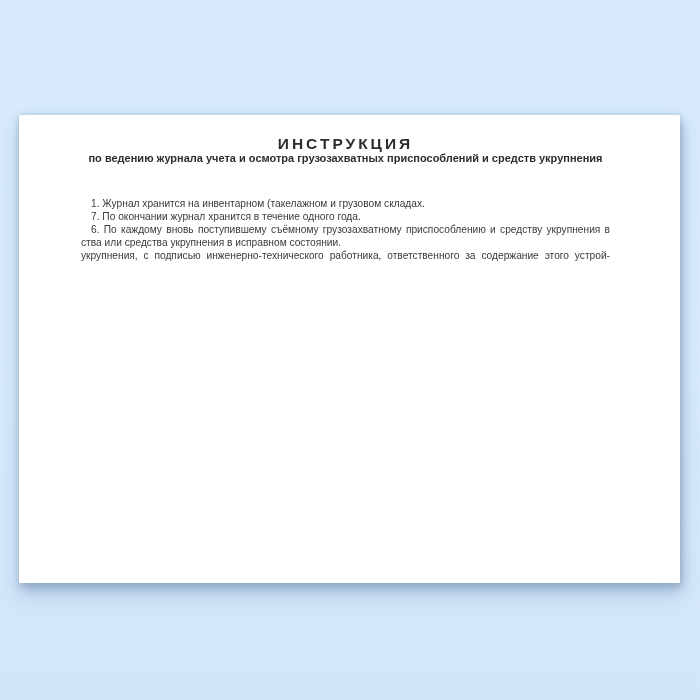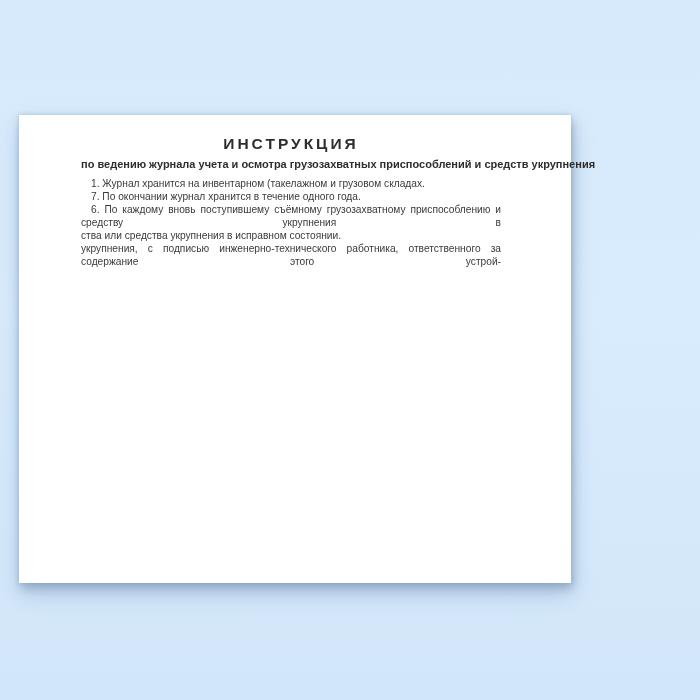--- a/index.html
+++ b/index.html
@@ -16,51 +16,51 @@
     height: 700px;
     background: linear-gradient(180deg,
       var(--bg-top, #d7eafc) 0%,
       var(--bg-mid, #d9ecfd) 45%,
       var(--bg-bottom, #d2e6f9) 100%);
   }
   .page {
     position: absolute;
     left: 19px;
     top: 115px;
-    width: 552px;
+    width: 661px;
     height: 468px;
     box-sizing: border-box;
     padding: 21px 70px 0 62px;
     background: var(--page-bg, #ffffff);
     box-shadow:
       0 0 4px rgba(120, 148, 182, 0.40),
       2px 6px 10px rgba(105, 132, 164, 0.50),
       0 12px 22px rgba(124, 154, 192, 0.32);
   }
   .doc-title {
     margin: 0;
     font-size: 15.5px;
     font-weight: bold;
     line-height: 16px;
     letter-spacing: 3px;
     text-align: center;
     white-space: nowrap;
     color: var(--title-color, #2d2d2d);
   }
   .doc-subtitle {
-    margin: 6px 0 0 0;
+    margin: 0 0 0 0;
     font-size: 11px;
     font-weight: bold;
     line-height: 13px;
     text-align: center;
     white-space: nowrap;
     color: var(--title-color, #2d2d2d);
   }
   .doc-body {
-    margin-top: 6px;
+    margin-top: 32px;
     font-size: 10.2px;
     line-height: 13px;
     color: var(--body-color, #3a3a3a);
   }
   .doc-body .line {
     text-align: justify;
     text-align-last: justify;
   }
   .doc-body .line.first {
     text-indent: 10px;

